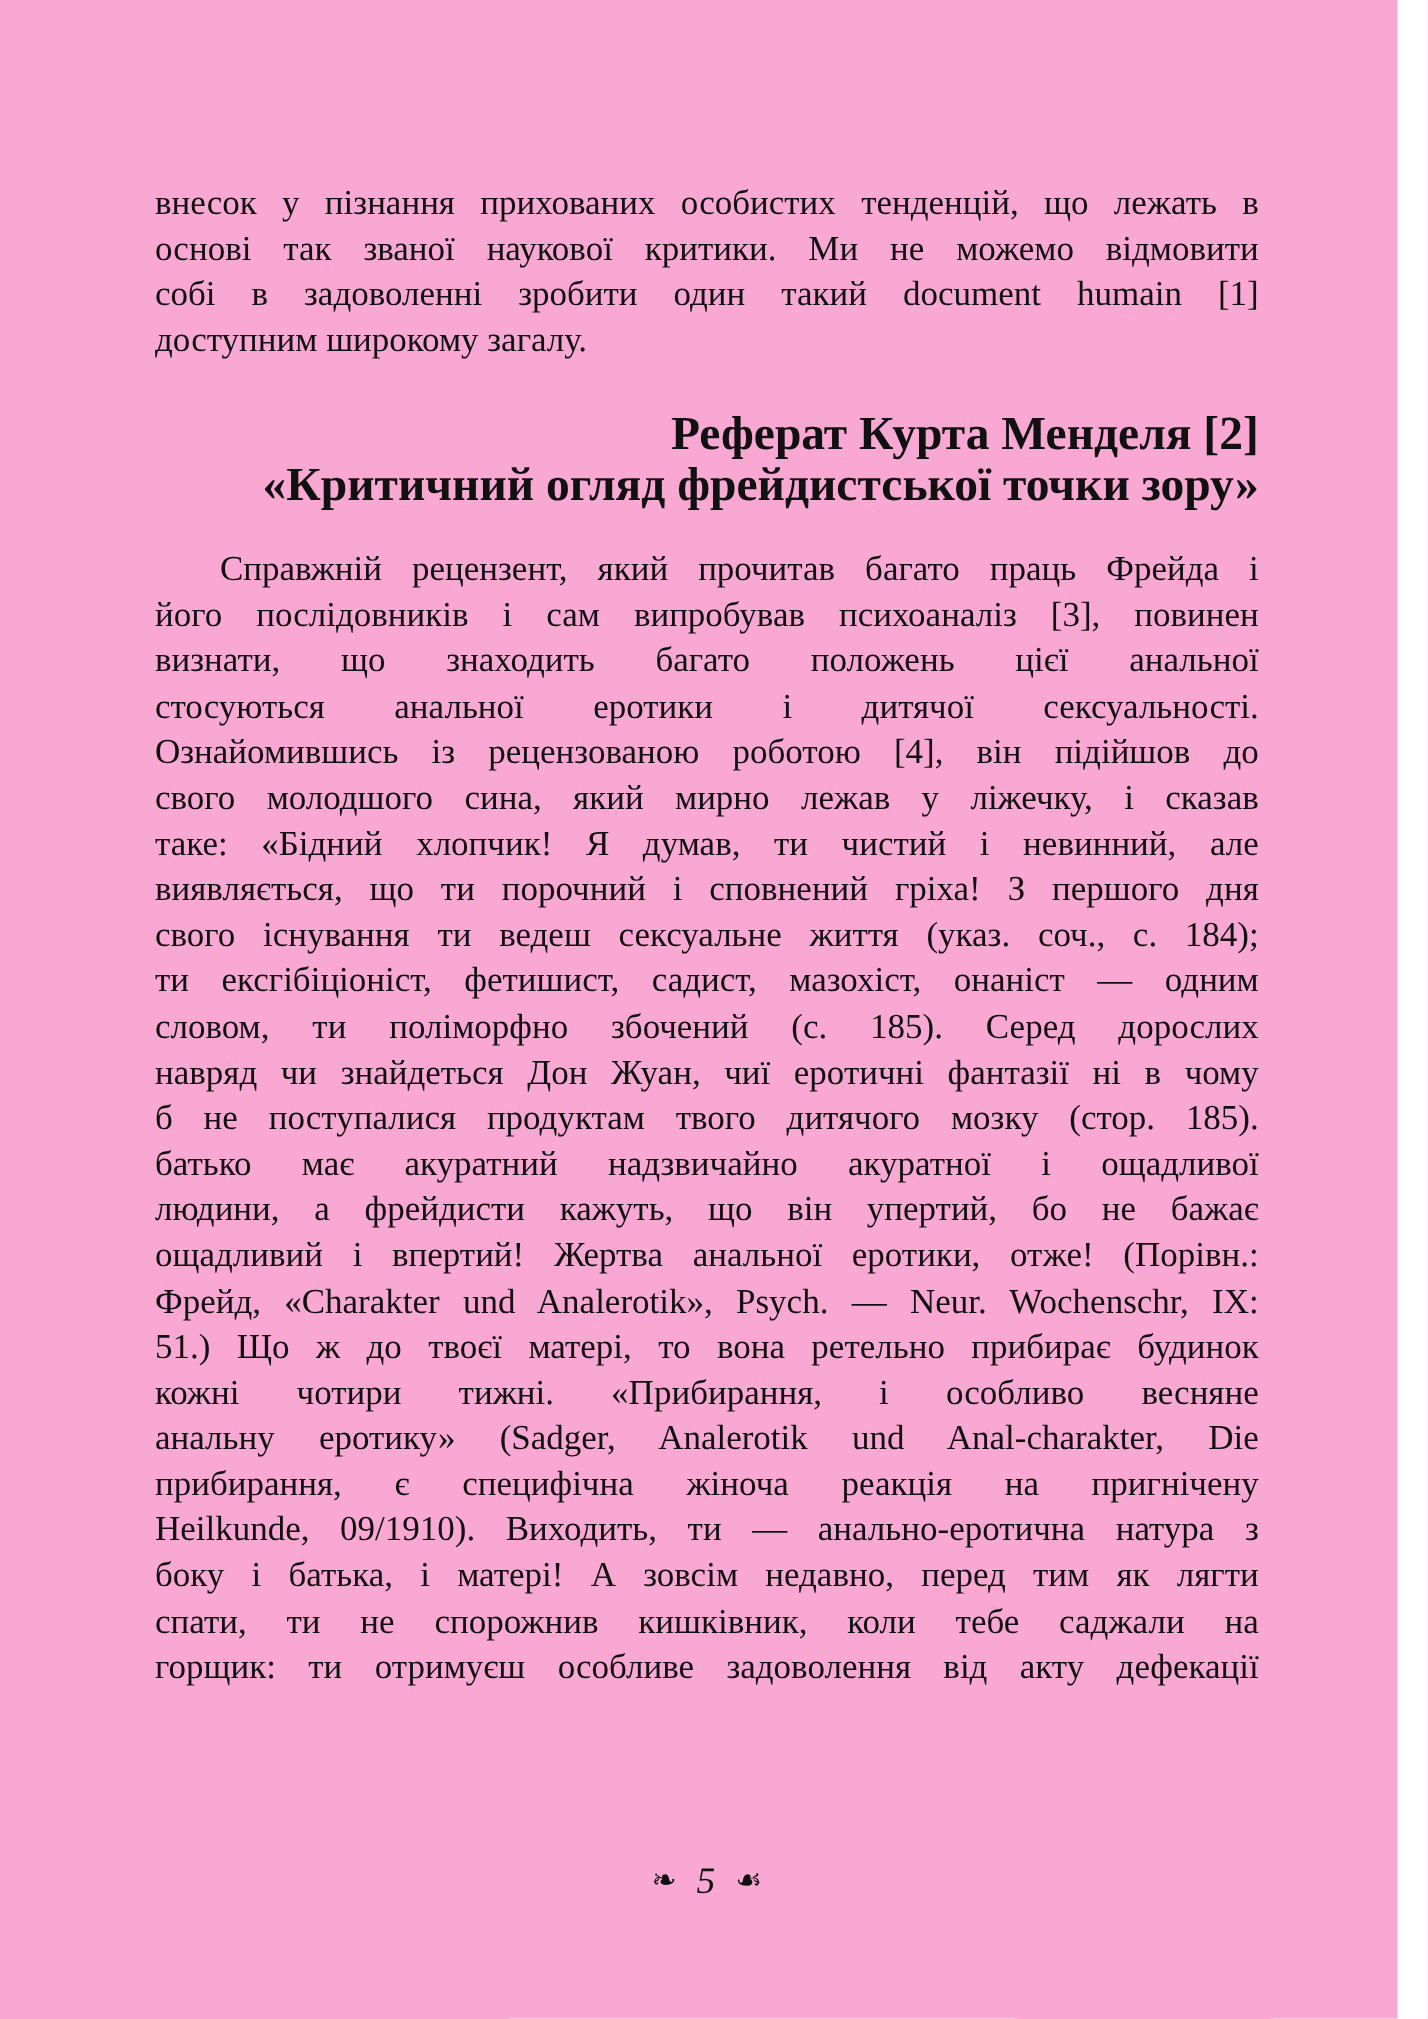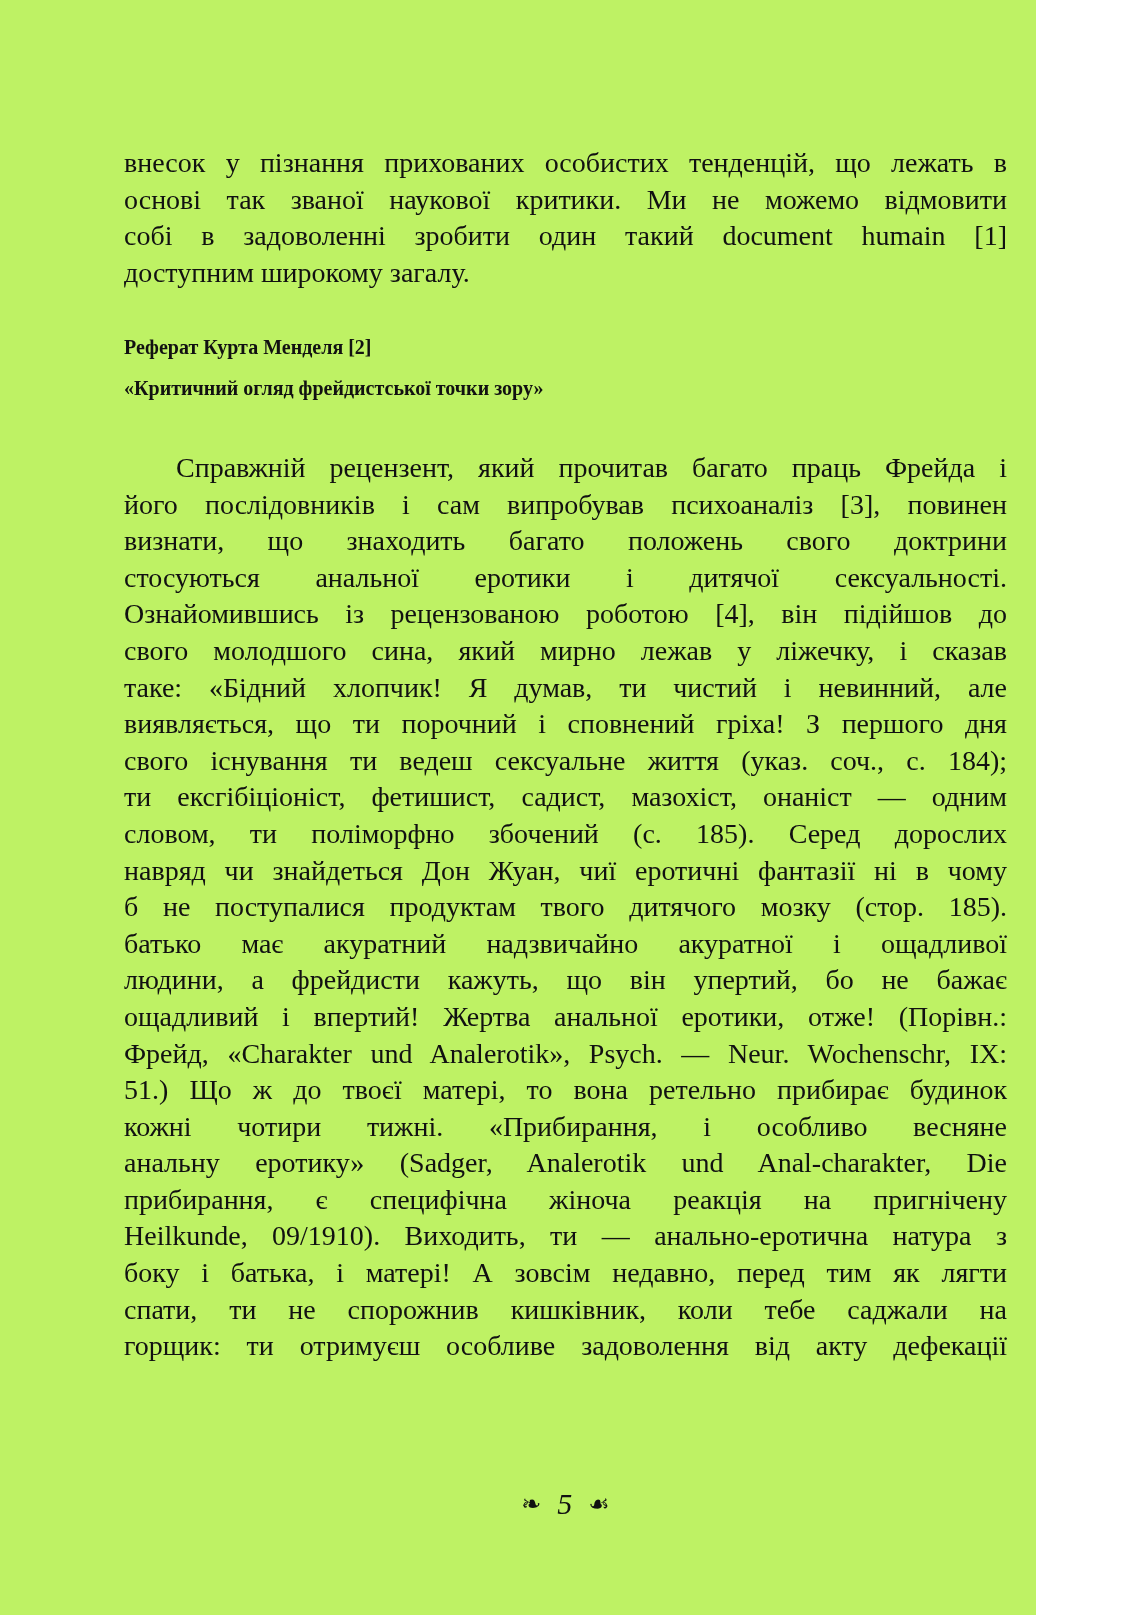--- a/index.html
+++ b/index.html
@@ -3,23 +3,23 @@
 <meta charset="utf-8">
 <title>Book page</title>
 <style>
   html, body {
     margin: 0;
     padding: 0;
     background: #ffffff;
   }
   .page {
     position: relative;
-    width: 1036px;
+    width: 1118px;
     height: 1615px;
-    background: #bef264;
+    background: #f9a8d4;
     color: #111111;
     font-family: "Liberation Serif", "DejaVu Serif", serif;
     overflow: hidden;
   }
   .textblock {
     position: absolute;
     left: 124px;
     width: 883px;
   }
   .para .jline {
@@ -30,28 +30,27 @@
     white-space: normal;
     color: #111111;
   }
   
   .para .jline.jline-end {
     text-align-last: left;
   }
   
   .para.indented .jline:first-child {
     text-indent: 52px;
-    margin-top: 12px;
   }
   .para-continuation { top: 145px; }
   .section-heading {
     top: 327px;
-    text-align: left;
+    text-align: right;
     font-weight: bold;
-    font-size: 20px;
+    font-size: 38px;
     line-height: 41px;
     color: #111111;
   }
   .main-paragraph { top: 438px; }
   .page-footer {
     position: absolute;
     left: 124px;
     width: 883px;
     top: 1486px;
     height: 40px;
@@ -86,21 +85,21 @@
     </div>
 
   <div class="textblock section-heading">
     <div>Реферат Курта Менделя [2]</div>
     <div>«Критичний огляд фрейдистської точки зору»</div>
   </div>
 
   <div class="textblock para main-paragraph indented">
       <div class="jline">Справжній рецензент, який прочитав багато праць Фрейда і</div>
       <div class="jline">його послідовників і сам випробував психоаналіз [3], повинен</div>
-      <div class="jline">визнати, що знаходить багато положень свого доктрини</div>
+      <div class="jline">визнати, що знаходить багато положень цієї анальної</div>
       <div class="jline">стосуються анальної еротики і дитячої сексуальності.</div>
       <div class="jline">Ознайомившись із рецензованою роботою [4], він підійшов до</div>
       <div class="jline">свого молодшого сина, який мирно лежав у ліжечку, і сказав</div>
       <div class="jline">таке: «Бідний хлопчик! Я думав, ти чистий і невинний, але</div>
       <div class="jline">виявляється, що ти порочний і сповнений гріха! З першого дня</div>
       <div class="jline">свого існування ти ведеш сексуальне життя (указ. соч., с. 184);</div>
       <div class="jline">ти ексгібіціоніст, фетишист, садист, мазохіст, онаніст — одним</div>
       <div class="jline">словом, ти поліморфно збочений (с. 185). Серед дорослих</div>
       <div class="jline">навряд чи знайдеться Дон Жуан, чиї еротичні фантазії ні в чому</div>
       <div class="jline">б не поступалися продуктам твого дитячого мозку (стор. 185).</div>

